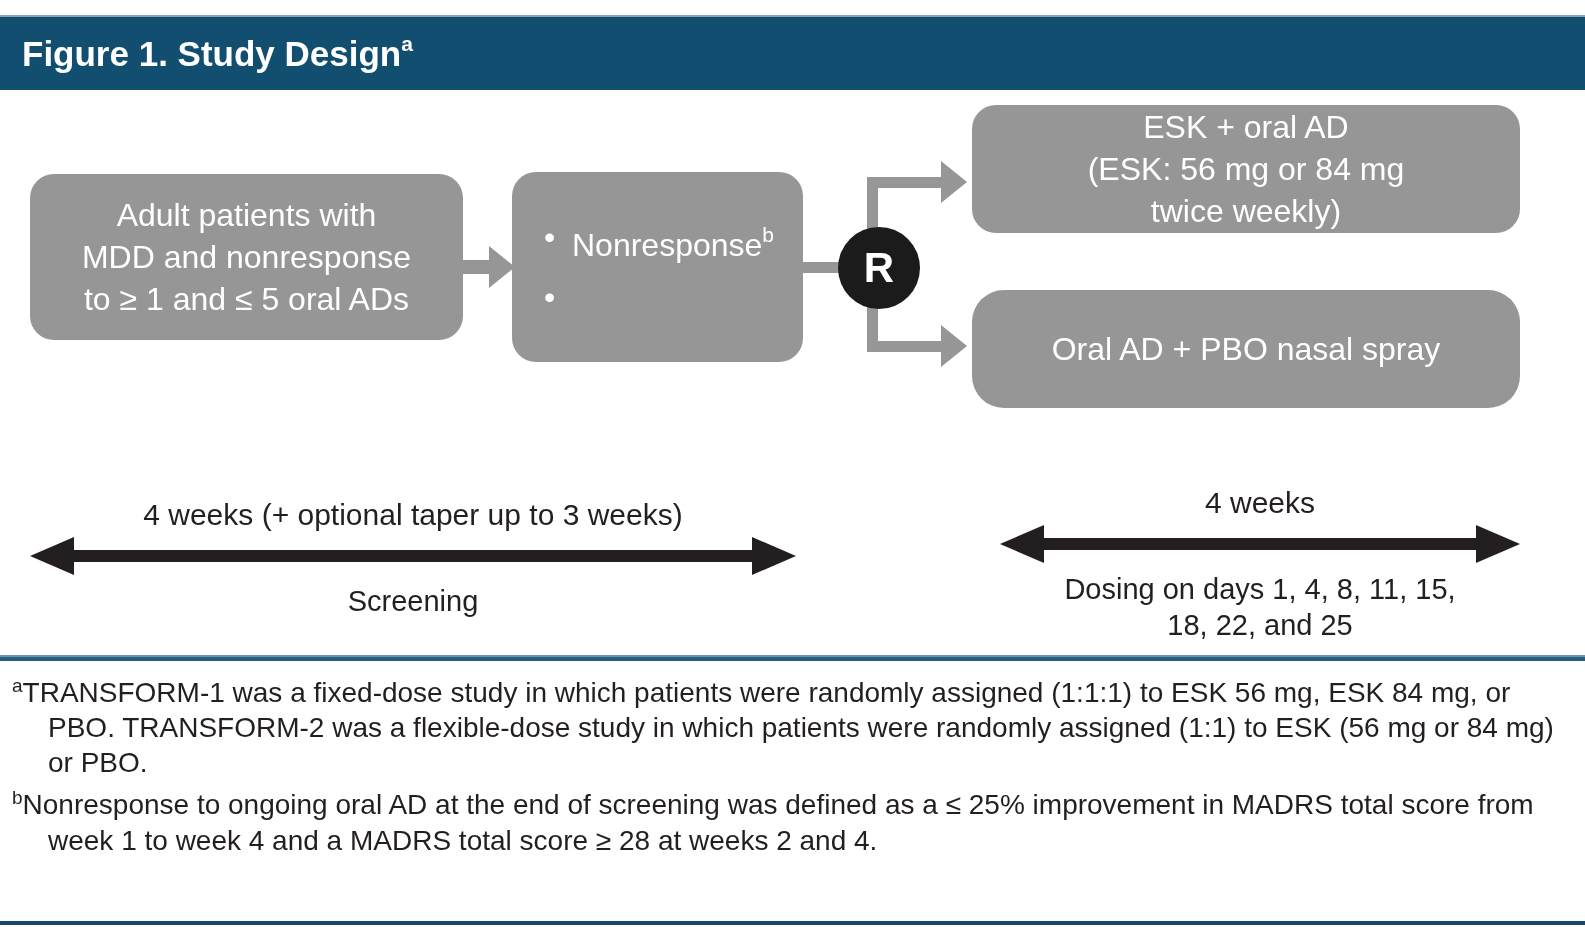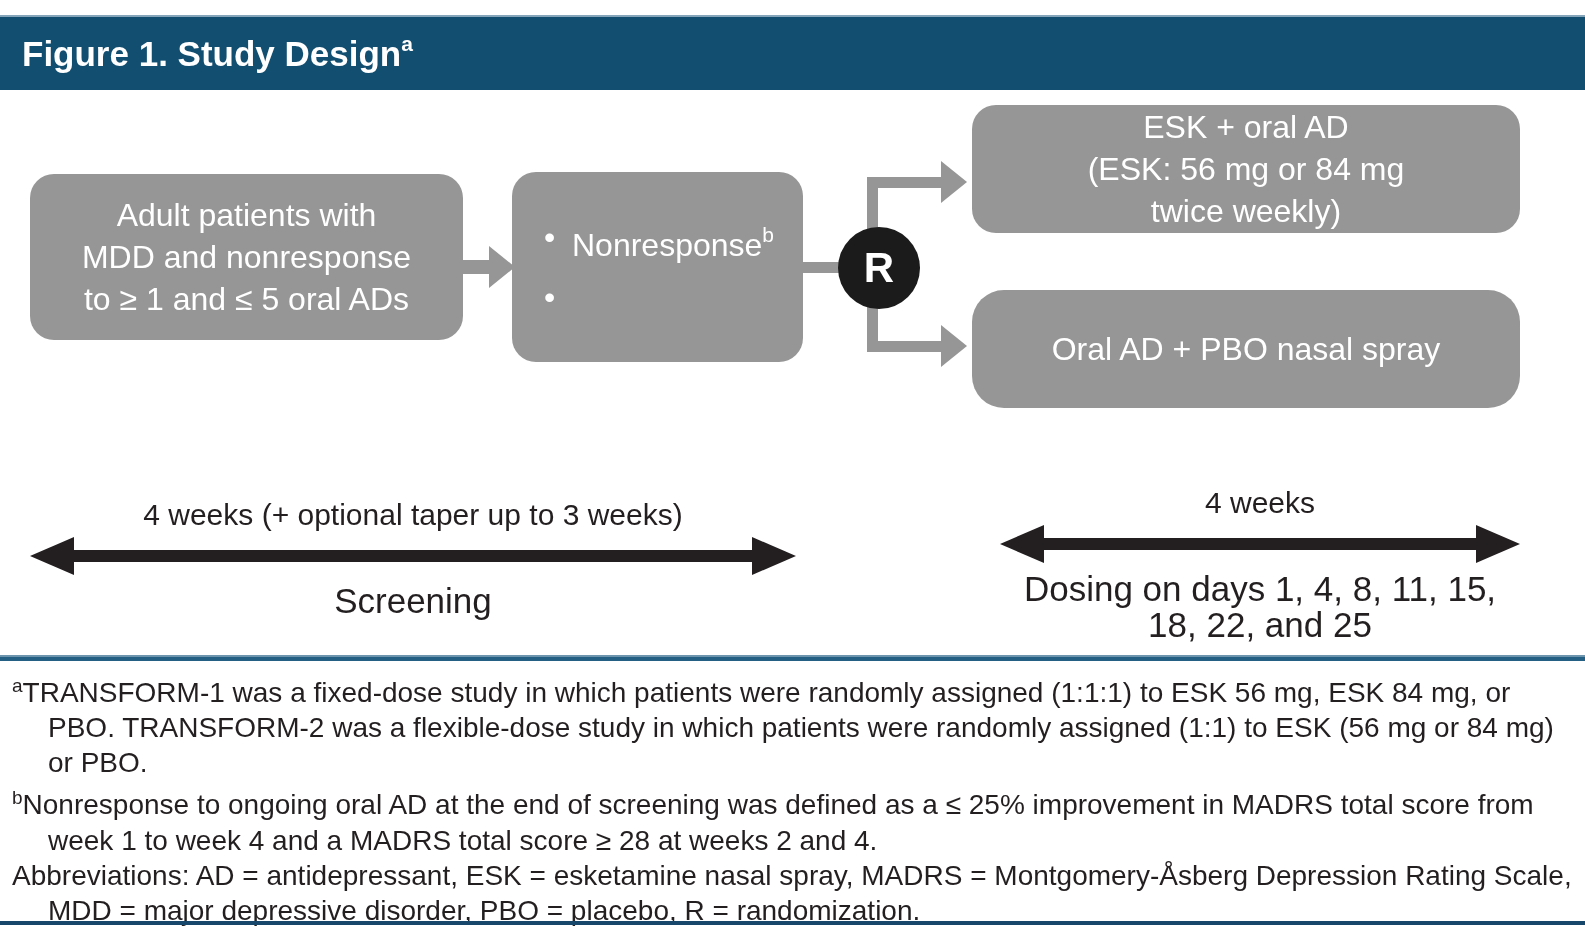--- a/index.html
+++ b/index.html
@@ -45,21 +45,21 @@
               color:var(--text_dark,#231F20); }
   .tl-screening { left:30px; top:498px; width:766px; }
   .tl-treatment { left:1000px; top:486px; width:520px; }
   .timeline .dur { font-size:30px; line-height:33px; }
   .arrow2 { display:flex; align-items:center; width:100%; margin-top:5px; height:40px; }
   .arrow2 .h-left  { width:0; height:0; border:19px solid transparent; border-left:0;
                      border-right:44px solid var(--text_dark,#231F20); }
   .arrow2 .bar { flex:1; height:12px; background:var(--text_dark,#231F20); }
   .arrow2 .h-right { width:0; height:0; border:19px solid transparent; border-right:0;
                      border-left:44px solid var(--text_dark,#231F20); }
-  .timeline .phase { font-size:35px; line-height:36px; margin-top:7px; text-align:center; white-space:pre-line; }
+  .timeline .phase { font-size:29px; line-height:36px; margin-top:7px; text-align:center; white-space:pre-line; }
 
   
   .divider { position:absolute; left:0; top:655px; width:100%; height:4px;
              background:var(--divider_blue,#236083); border-top:2px solid #6d96ae; }
   .footnotes { position:absolute; left:4px; top:668px; width:1585px; box-sizing:border-box;
                padding:0 10px 0 8px; color:var(--text_dark,#231F20); font-size:28px; line-height:35px; }
   .fn { margin:0; padding-left:36px; text-indent:-36px; }
   .fn sup { font-size:19px; }
   .bottom-rule { position:absolute; left:0; top:921px; width:100%; height:4px;
                  background:var(--bottom_rule,#17476B); }
@@ -125,17 +125,16 @@
       <div class="h-right"></div>
     </div>
     <div class="phase">Dosing on days 1, 4, 8, 11, 15,
 18, 22, and 25</div>
   </div>
 
   <div class="divider"></div>
   <div class="footnotes">
     <p class="fn"><sup>a</sup><span>TRANSFORM-1 was a fixed-dose study in which patients were randomly assigned (1:1:1) to ESK 56 mg, ESK 84 mg, or PBO. TRANSFORM-2 was a flexible-dose study in which patients were randomly assigned (1:1) to ESK (56 mg or 84 mg) or PBO.</span></p>
     <p class="fn"><sup>b</sup><span>Nonresponse to ongoing oral AD at the end of screening was defined as a ≤ 25% improvement in MADRS total score from week 1 to week 4 and a MADRS total score ≥ 28 at weeks 2 and 4.</span></p>
-    <p class="fn">Abbreviations: AD = antidepressant, ESK = esketamine nasal spray, MADRS = Montgomery-Åsberg Depression Rating Scale, MDD = major depressive disorder, PBO = placebo, R = randomization.</p>
   </div>
 
   <div class="bottom-rule"></div>
 </div>
 
 </body></html>

